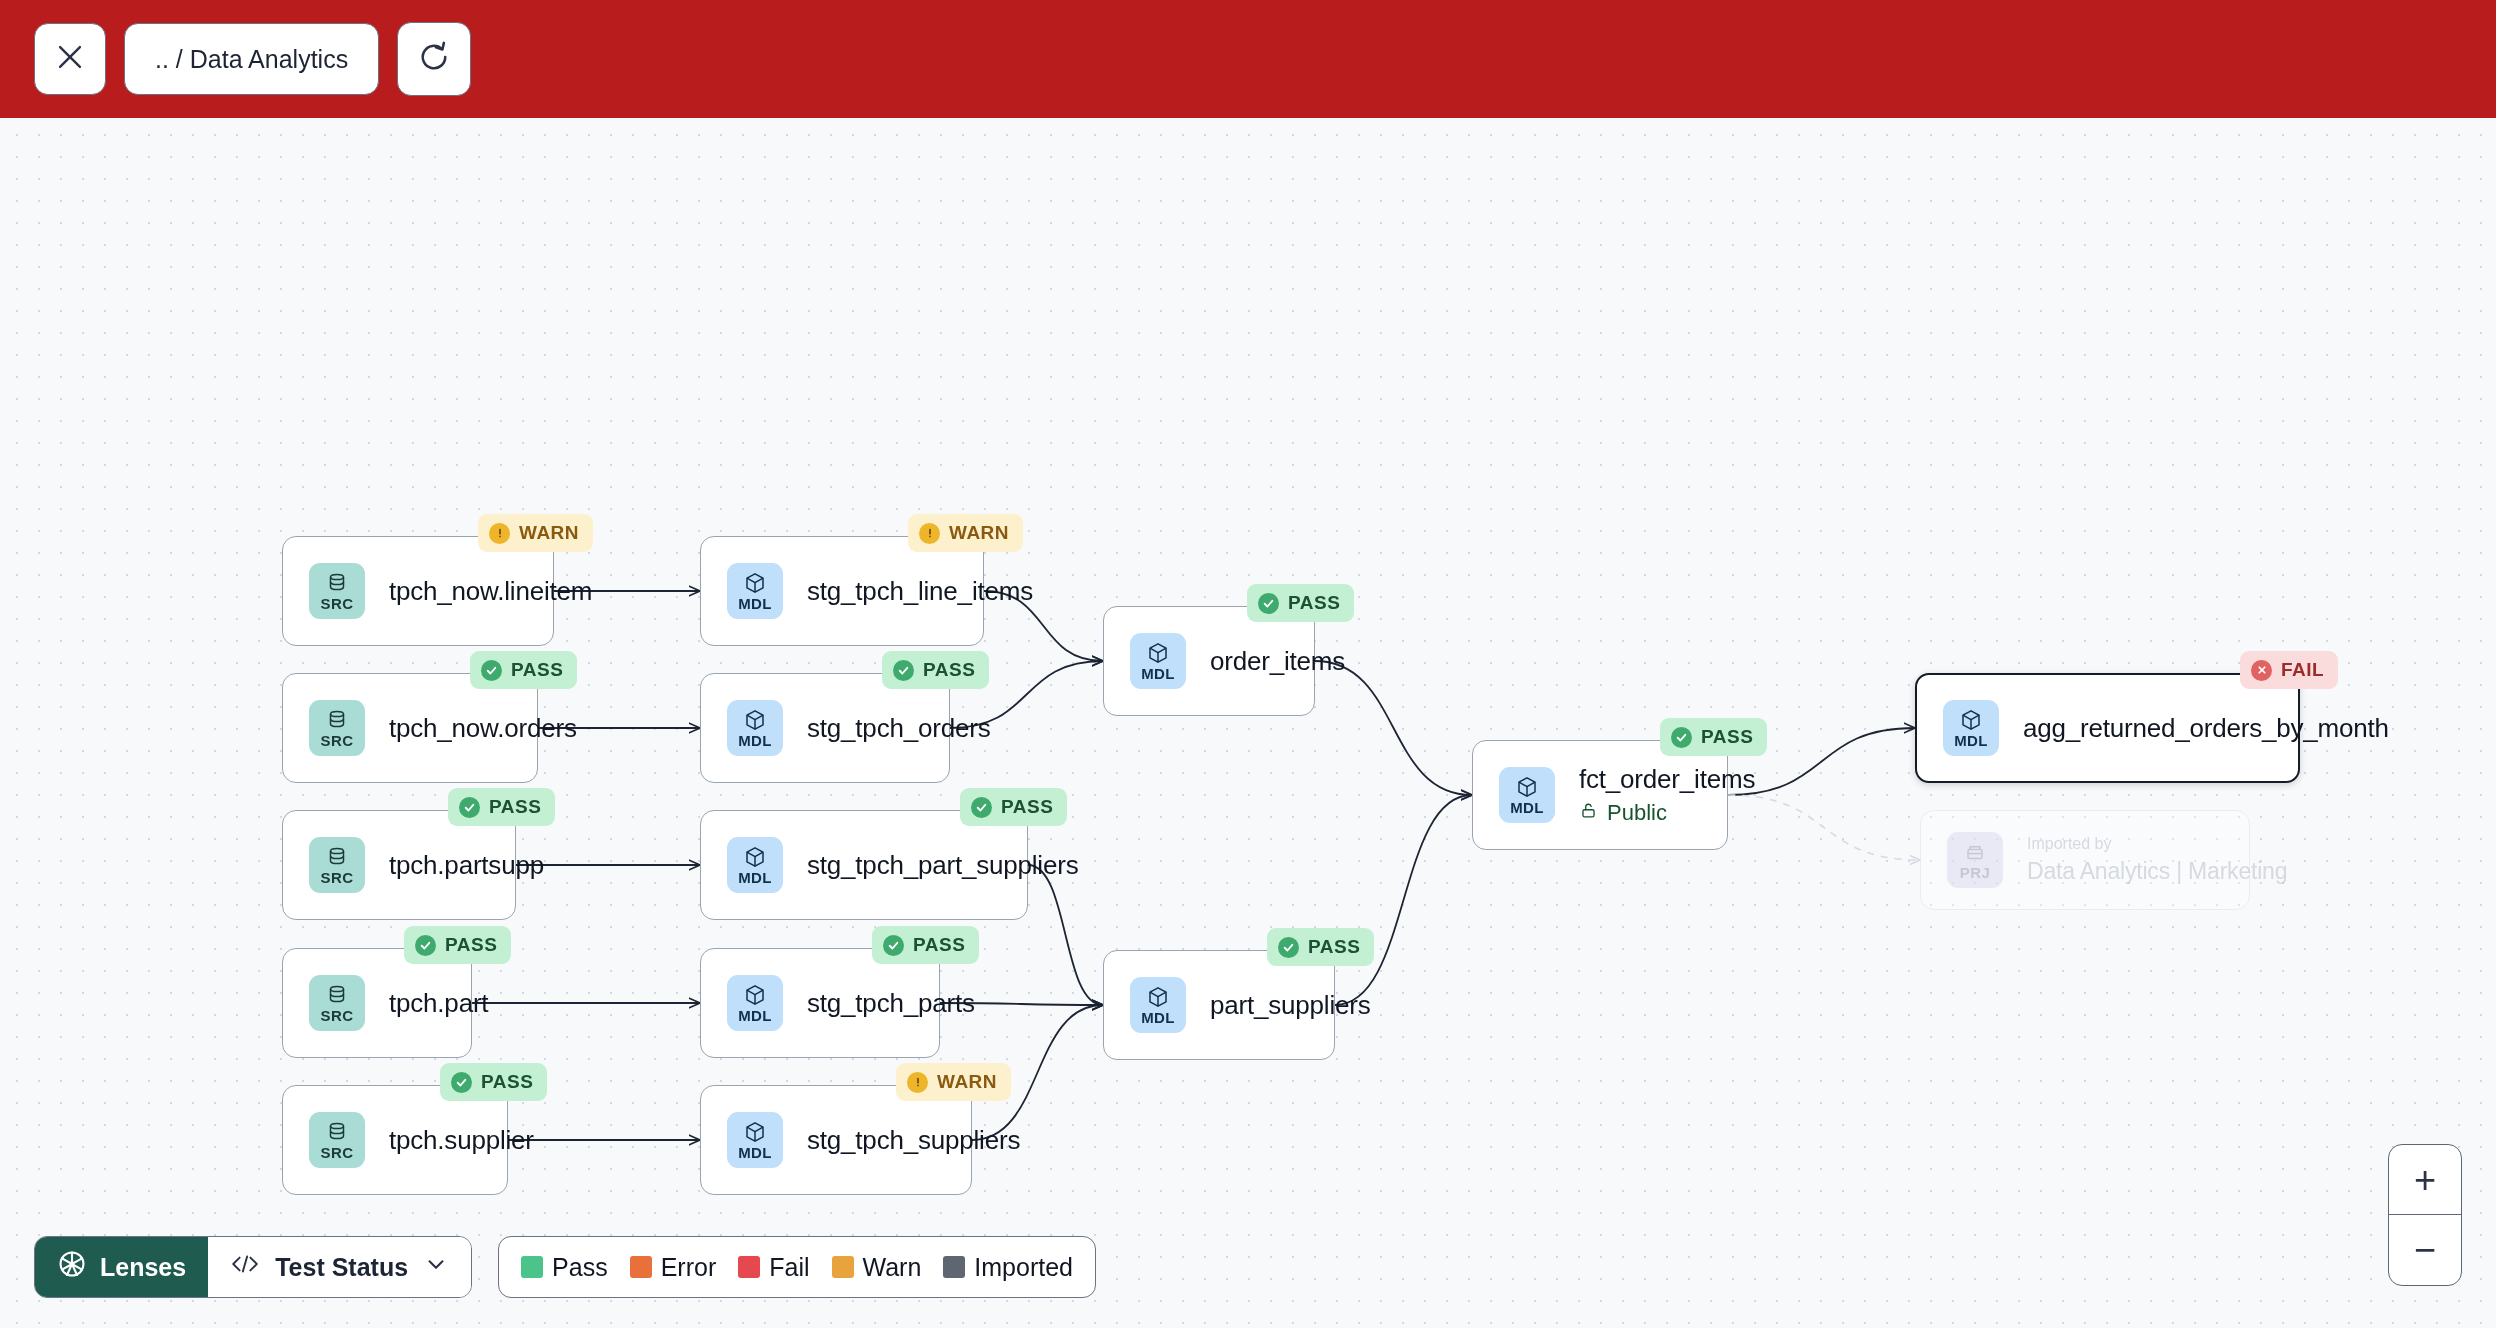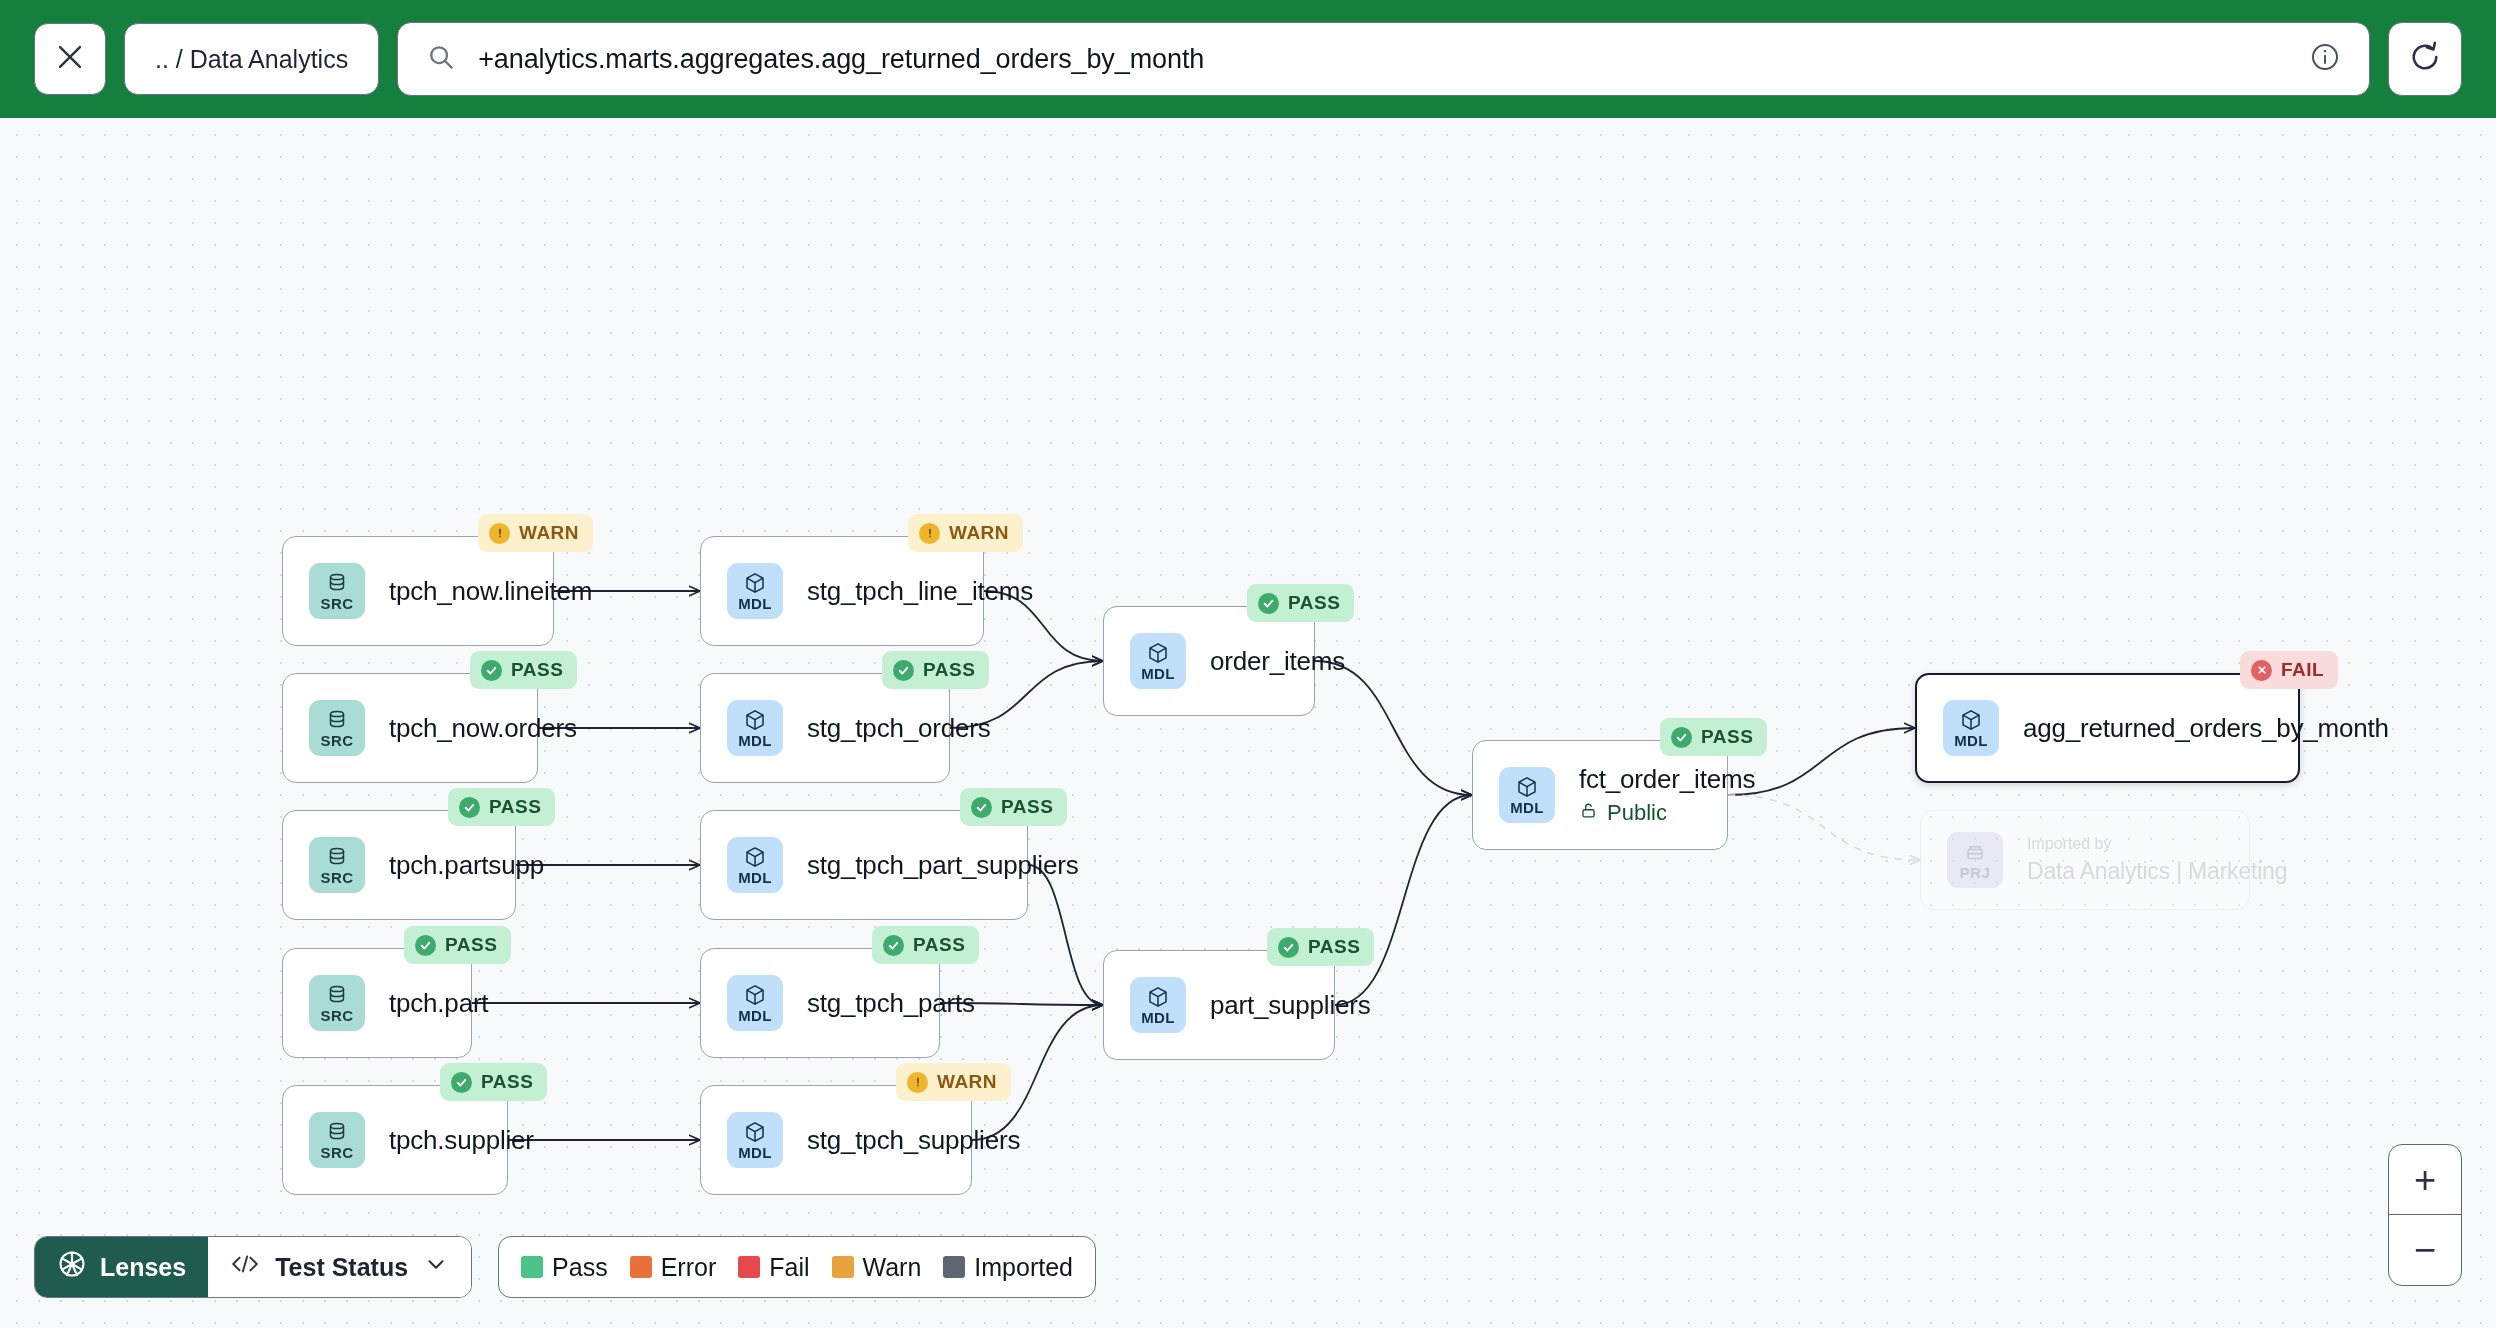--- a/index.html
+++ b/index.html
@@ -8,21 +8,21 @@
     font-family: "Liberation Sans", sans-serif;
     background: #f6f8fa;
     overflow: hidden;
   }
   #app { position: relative; width: 2496px; height: 1328px; }
 
   
   #topbar {
     position: absolute; top: 0; left: 0;
     width: 2496px; height: 118px;
-    background: #15803d;
+    background: #b91c1c;
     display: flex; align-items: center;
     padding: 0 34px;
     gap: 18px;
     z-index: 40;
   }
   .tb-btn {
     background: #ffffff;
     border: 1.6px solid #6b7280;
     border-radius: 14px;
     height: 72px;
@@ -225,36 +225,20 @@
           <line x1="5" y1="5" x2="19" y2="19"></line>
             <line x1="19" y1="5" x2="5" y2="19"></line>
         </svg>
       </span>
     </div>
 
     <div class="tb-btn" id="breadcrumb-btn">
       <span>.. / Data Analytics</span>
     </div>
 
-    <div id="searchbar">
-      <span>
-        <svg width="30" height="30" viewBox="0 0 24 24" fill="none" stroke="#6b7280" stroke-width="1.8" stroke-linecap="round">
-          <circle cx="10.5" cy="10.5" r="6.3"></circle>
-            <line x1="15.2" y1="15.2" x2="20.5" y2="20.5"></line>
-        </svg>
-      </span>
-      <span id="search-value" title="Search lineage">+analytics.marts.aggregates.agg_returned_orders_by_month</span>
-      <span>
-        <svg width="32" height="32" viewBox="0 0 24 24" fill="none" stroke="#4a5160" stroke-width="1.5" stroke-linecap="round">
-          <circle cx="12" cy="12" r="9"></circle>
-          <line x1="12" y1="11" x2="12" y2="16.5"></line>
-          <circle cx="12" cy="7.6" r="0.9" fill="#4a5160" stroke="none"></circle>
-        </svg>
-      </span>
-    </div>
 
     <div class="tb-btn" id="refresh-btn">
       <span>
         <svg width="36" height="36" viewBox="0 0 24 24" fill="none" stroke="currentColor" stroke-width="1.7" stroke-linecap="round" stroke-linejoin="round">
           <path d="M19.5 12a7.5 7.5 0 1 1-2.4-5.5"></path>
           <polyline points="18.6 2.6 17.6 7 13.3 5.6"></polyline>
         </svg>
       </span>
     </div>
   </div>

